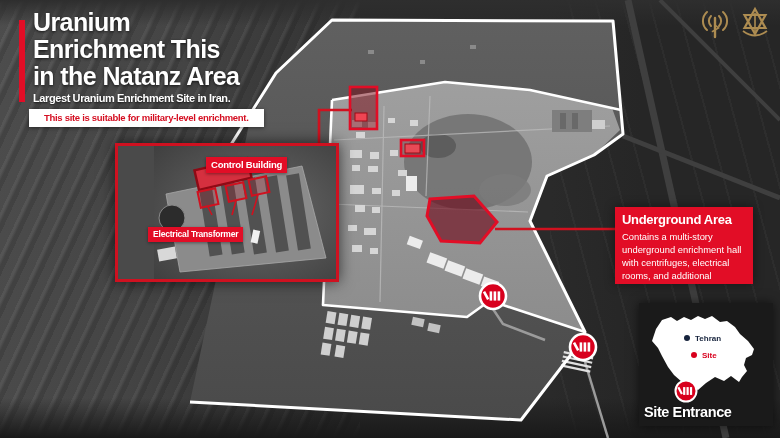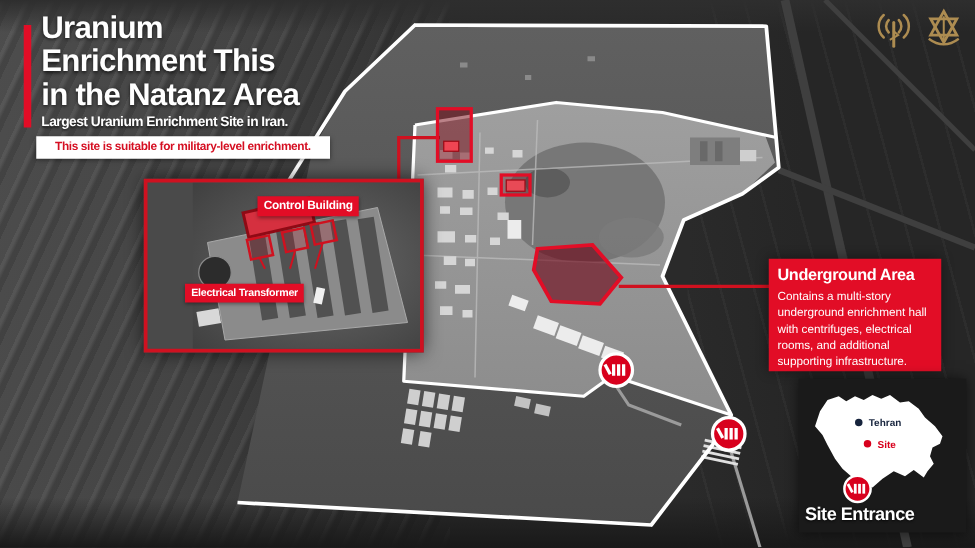--- a/index.html
+++ b/index.html
@@ -264,21 +264,20 @@
     <div class="label label-cb">Control Building</div>
     <div class="label label-et">Electrical Transformer</div>
   </div>
 
   <div class="callout">
     <div class="c-title">Underground Area</div>
     <div class="c-line">Contains a multi-story</div>
     <div class="c-line">underground enrichment hall</div>
     <div class="c-line">with centrifuges, electrical</div>
     <div class="c-line">rooms, and additional</div>
-    <div class="c-line">supporting infrastructure.</div>
   </div>
 
   <div class="iran-panel">
     <svg class="map" width="126" height="88" viewBox="0 0 126 88">
       <polygon fill="#ffffff" points="13,20 19,11 28,8 34,12 41,8 48,11 55,7 62,10 69,7 77,13
         84,12 92,18 97,25 105,32 111,40 109,46 103,49 101,56 104,62 99,68 96,73 88,67 81,72
         72,68 63,74 55,81 47,77 39,73 31,66 25,58 19,47 15,39 9,32 11,26"></polygon>
     </svg>
     <div class="dot dot-tehran"></div>
     <div class="city city-tehran">Tehran</div>

